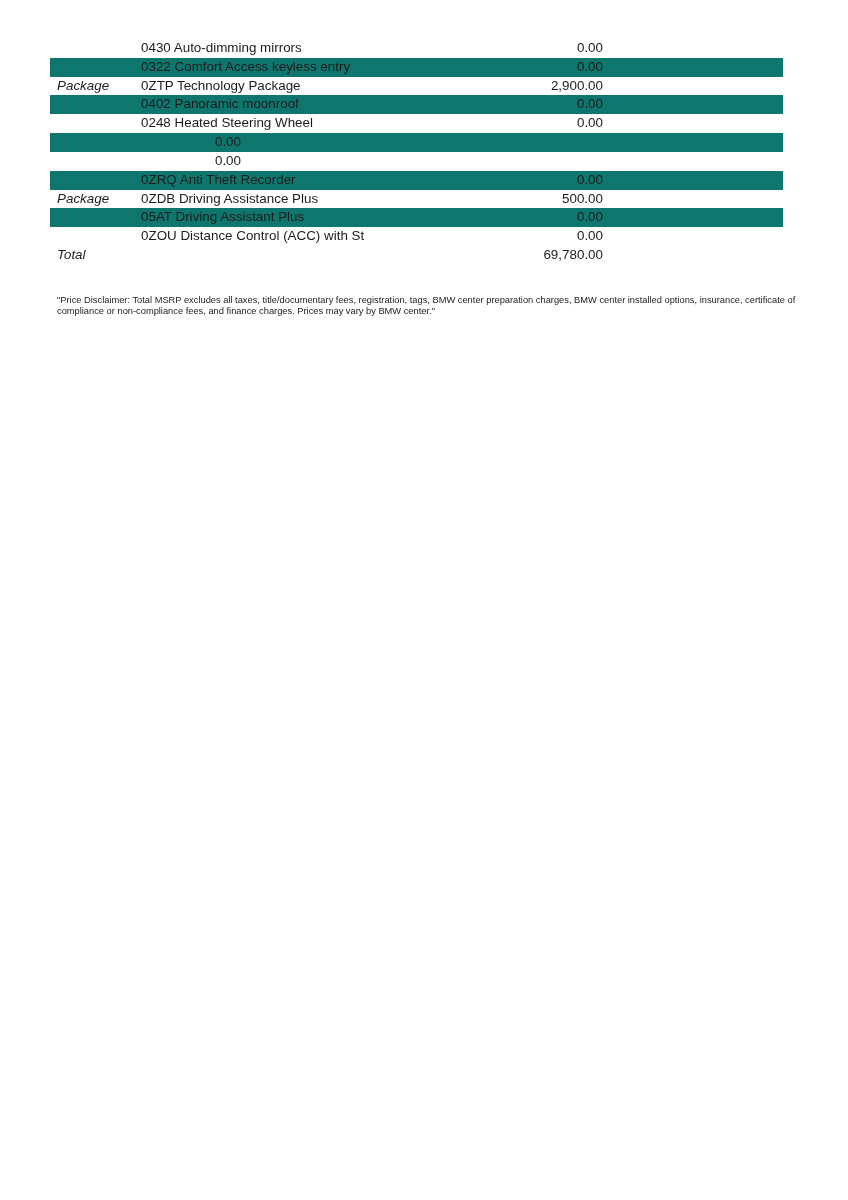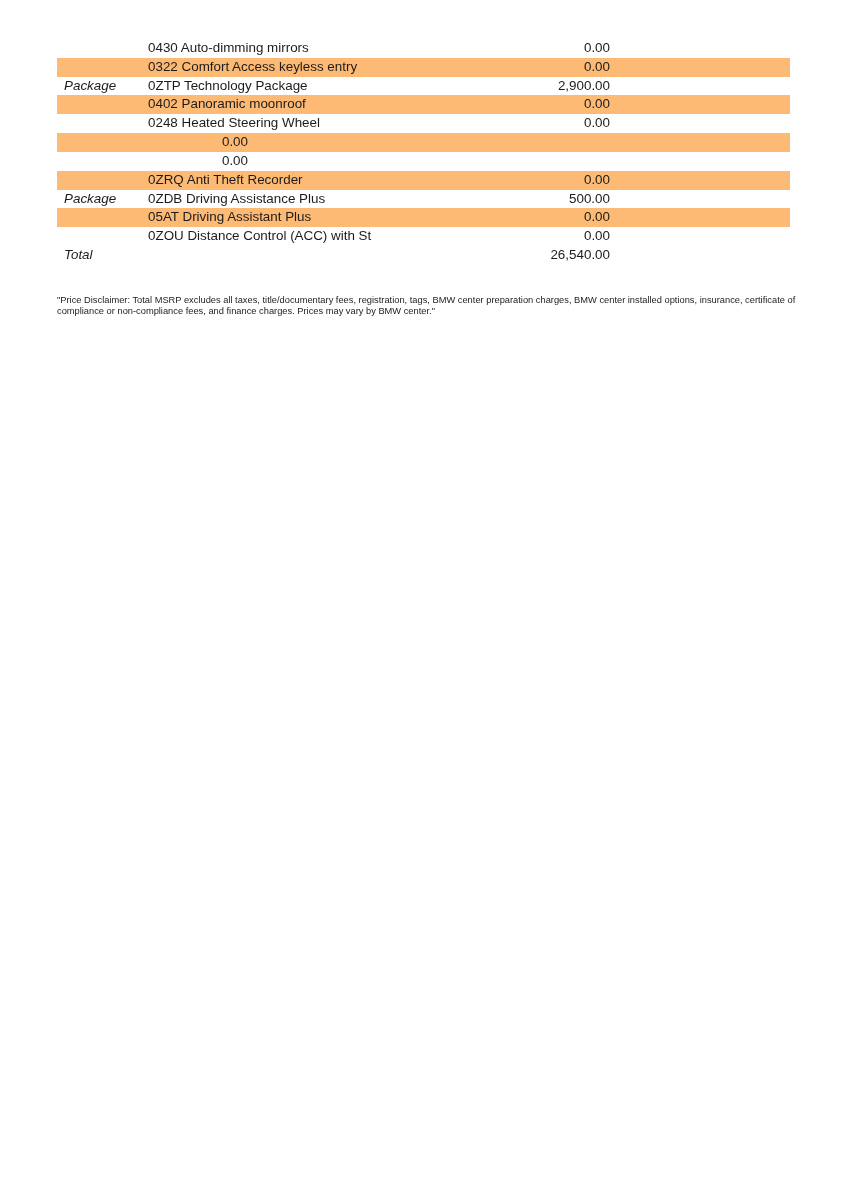--- a/index.html
+++ b/index.html
@@ -8,34 +8,34 @@
     position: relative;
     width: 848px;
     height: 1200px;
     background: #ffffff;
     overflow: hidden;
     font-family: "Liberation Sans", sans-serif;
     color: #1c1c1c;
   }
   .pricing-table {
     position: absolute;
-    left: 57px;
+    left: 50px;
     top: 39px;
     width: 733px;
   }
   .row {
     display: flex;
     align-items: center;
     height: 18.84px;
     font-size: 13.4px;
     line-height: 18.84px;
     color: #1c1c1c;
     background: #ffffff;
   }
-  .row.shaded { background: #fdba74; justify-content: center; }
+  .row.shaded { background: #0f766e; justify-content: center; }
   .cell-category {
     width: 91px;
     padding-left: 7px;
     white-space: nowrap;
     overflow: hidden;
     font-style: italic;
   }
   .cell-item {
     width: 362px;
     white-space: nowrap;
@@ -125,21 +125,21 @@
       </div>
       <div class="row">
         <div class="cell-category"></div>
         <div class="cell-item">0ZOU Distance Control (ACC) with St</div>
         <div class="cell-price">0.00</div>
         <div class="cell-filler"></div>
       </div>
       <div class="row">
         <div class="cell-category">Total</div>
         <div class="cell-item"></div>
-        <div class="cell-price">26,540.00</div>
+        <div class="cell-price">69,780.00</div>
         <div class="cell-filler"></div>
       </div>
     </div>
 
   <div class="disclaimer">
     <div class="line">"Price Disclaimer: Total MSRP excludes all taxes, title/documentary fees, registration, tags, BMW center preparation charges, BMW center installed options, insurance, certificate of</div>
     <div class="line">compliance or non-compliance fees, and finance charges. Prices may vary by BMW center."</div>
   </div>
 
 </div>

